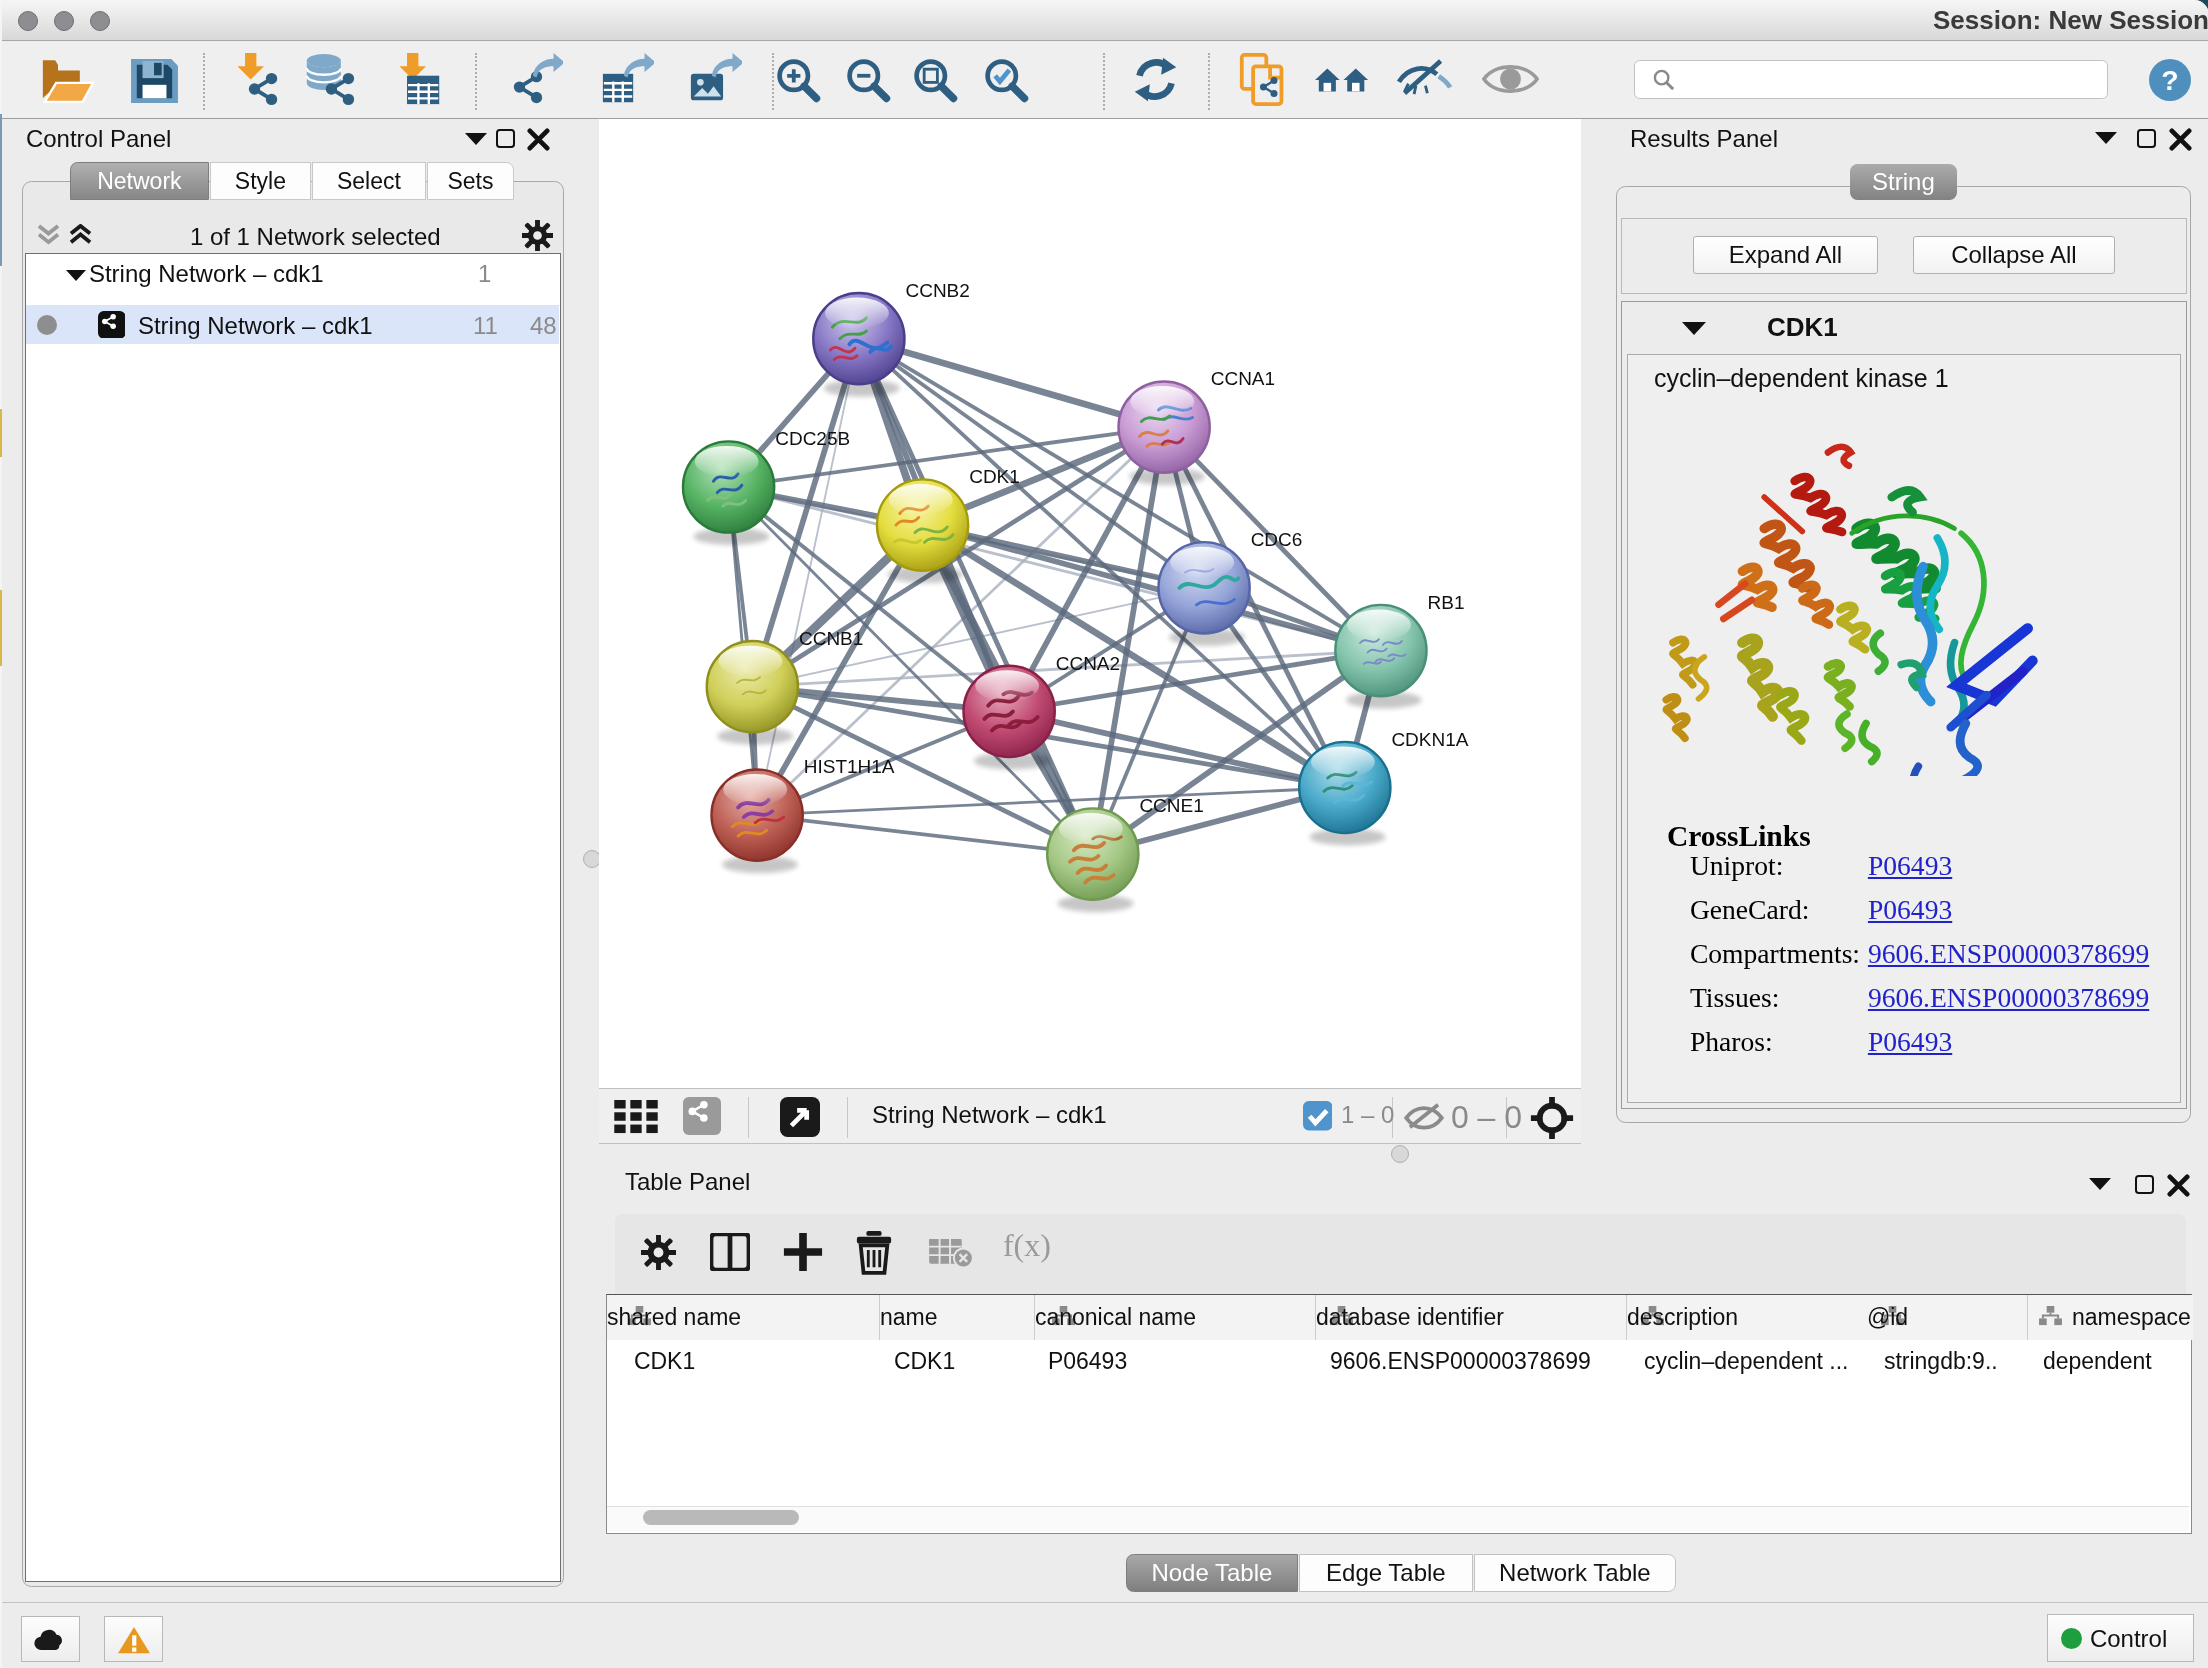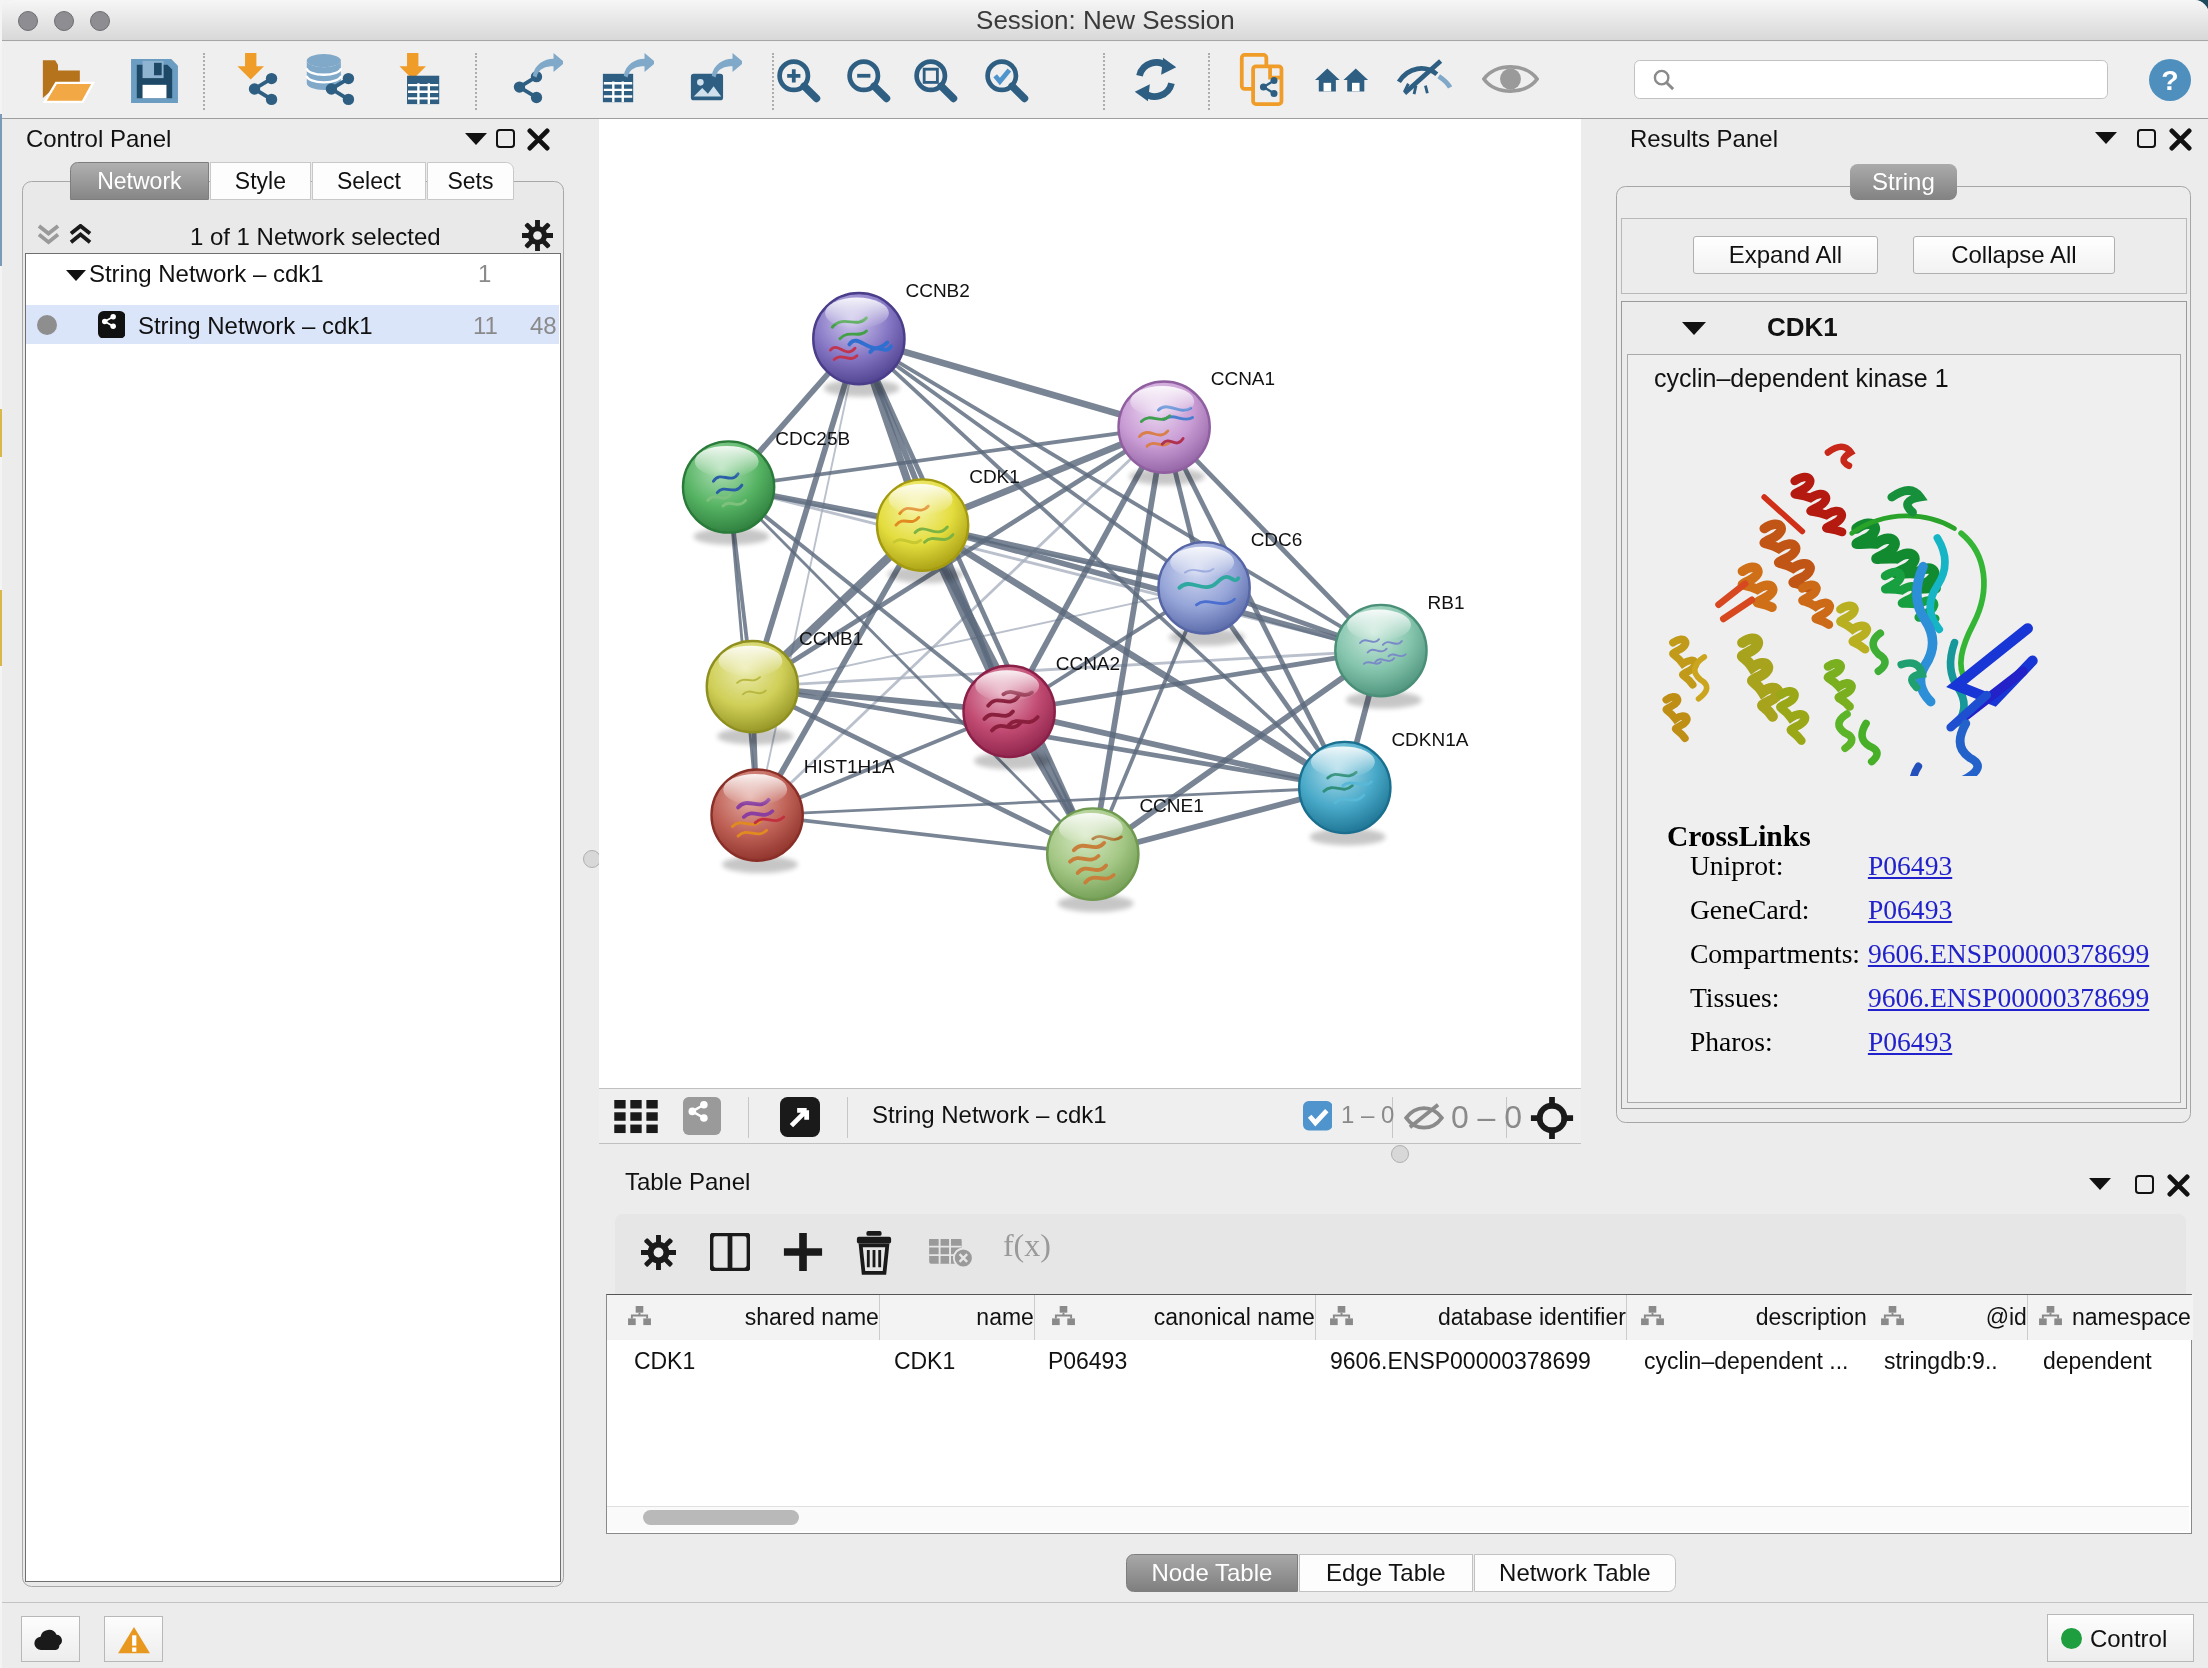--- a/index.html
+++ b/index.html
@@ -3,21 +3,21 @@
 <style>
 *{margin:0;padding:0;box-sizing:border-box}
 html,body{width:2208px;height:1668px;overflow:hidden;background:#f4f4f4;
   font-family:"Liberation Sans",sans-serif;-webkit-font-smoothing:antialiased}
 #corner{position:absolute;right:0;top:0;width:57px;height:57px;background:#1c4a5c}
 #win{position:absolute;left:1.9px;top:0;width:2207px;height:1668px;background:#ececec;
   border-radius:9.5px 15px 0 0;overflow:hidden}
 .abs{position:absolute}
 #title{left:0;top:0;width:100%;height:41px;background:linear-gradient(#f6f6f6,#d8d8d8);
   border-bottom:1px solid #a6a6a6}
-#title .tx{width:100%;text-align:center;font-size:26px;font-weight:400;color:#3a3a3a;line-height:41px}
+#title .tx{width:100%;text-align:right;font-size:26px;font-weight:700;color:#3a3a3a;line-height:41px}
 .light{position:absolute;top:10.5px;width:20px;height:20px;border-radius:50%;background:#8e8e92;
   border:1px solid #6e6e72}
 #tbar{left:0;top:42px;width:100%;height:77px;background:#efefef;border-bottom:1.9px solid #9e9e9e}
 .tsep{position:absolute;top:11.4px;height:57px;width:0;border-left:2.9px dotted #adadad}
 
 #cp-h{left:24px;top:125px;font-size:24px;color:#111}
 .grp{position:absolute;border:1.9px solid #a8a8a8;border-radius:9.5px;background:#e9e9e9}
 .tab{position:absolute;top:162px;height:38px;background:#fdfdfd;border:1px solid #c8c8c8;
   font-size:23px;color:#111;text-align:center;line-height:36px}
 .tabsel{background:linear-gradient(#b0b0b0,#868686);color:#fff;border:1px solid #7e7e7e}
@@ -31,21 +31,21 @@
 .vsep{position:absolute;top:7.6px;height:41px;width:0;border-left:1px solid #c6c6c6}
 
 #rp{left:1579px;top:119px;width:628px;height:1025px;background:#ececec}
 #rp-h{position:absolute;left:49px;top:5.7px;font-size:24px;color:#111}
 .btn{position:absolute;background:linear-gradient(#ffffff,#f2f2f2);border:1.9px solid #b0b0b0;
   border-radius:3px;font-size:24px;color:#111;text-align:center}
 
 #tp-tools{left:613px;top:1214px;width:1571px;height:80px;background:#e6e6e6;border-radius:7.6px 7.6px 0 0}
 #tbl{left:604px;top:1294px;width:1586px;height:240px;background:#fff;border:1.9px solid #8a8a8a;border-top:1.9px solid #555}
 .th{position:absolute;top:0;height:45px;background:#f3f3f3;border-right:1px solid #cccccc;font-size:23px;color:#111}
-.thtx{position:absolute;top:8.6px;width:100%;text-align:right}
+.thtx{position:absolute;top:8.6px;width:100%;text-align:left}
 .td{position:absolute;top:53px;font-size:23px;color:#111;white-space:nowrap;overflow:hidden}
 .btab{position:absolute;top:1554px;height:38px;background:#fdfdfd;border:1px solid #c2c2c2;
   font-size:24px;color:#111;text-align:center;line-height:36px}
 #bstat{left:0;top:1602px;width:100%;height:67px;background:#ececec;border-top:1px solid #c3c3c3}
 .sbtn{position:absolute;top:13.3px;width:59px;height:46px;background:linear-gradient(#fdfdfd,#ededed);
   border:1.9px solid #b8b8b8}
 a.lnk{color:#2222cc;text-decoration:underline}
 .serif{font-family:"Liberation Serif",serif}
 </style></head>
 <body>

